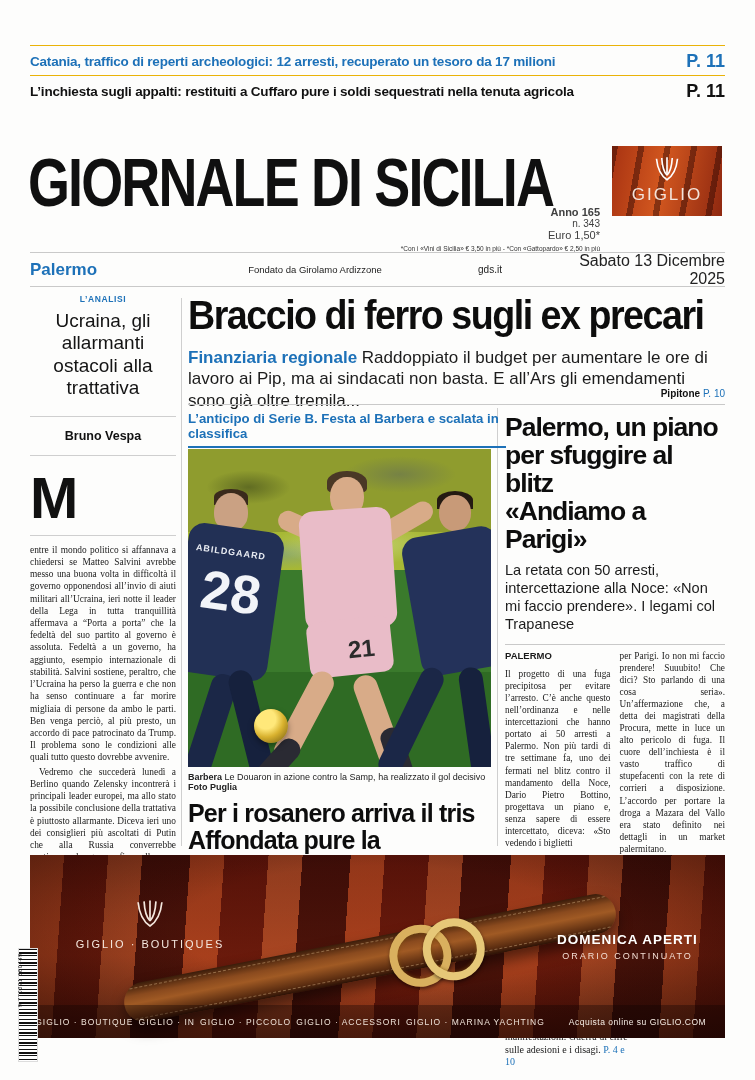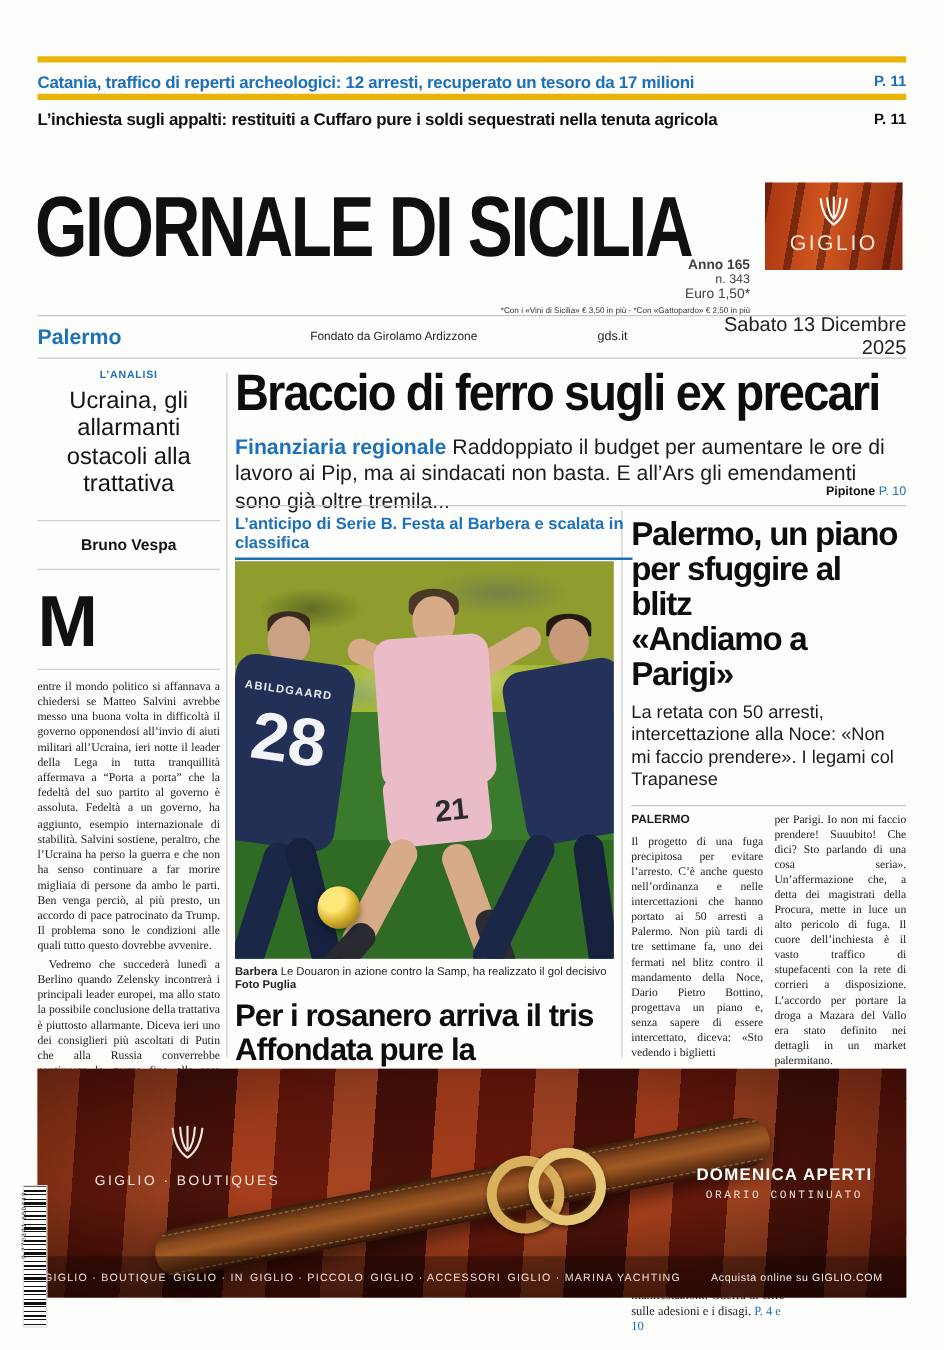--- a/index.html
+++ b/index.html
@@ -1,23 +1,23 @@
 <!DOCTYPE html>
 <html><head>
 <meta charset="utf-8">
 <style>
   html,body{margin:0;padding:0;}
   body{width:755px;height:1080px;background:#f7f7f5;font-family:"Liberation Sans",sans-serif;position:relative;overflow:hidden;}
   .page{position:absolute;inset:0;background:#fdfdfc;}
   .vrule{position:absolute;width:1px;background:#cfcfcf;}
 
   
-  .strip{position:absolute;left:30px;right:30px;height:30px;display:flex;align-items:center;justify-content:space-between;border-top:5px solid #eab308;}
+  .strip{position:absolute;left:30px;right:30px;height:30px;display:flex;align-items:center;justify-content:space-between;border-top:1px solid #eab308;}
   .strip .t{font-weight:bold;font-size:13.5px;letter-spacing:-0.2px;}
-  .strip .p{font-weight:bold;font-size:12px;}
+  .strip .p{font-weight:bold;font-size:18px;}
   .strip.blue .t,.strip.blue .p{color:#1d71b8;}
   .strip.black .t,.strip.black .p{color:#111;}
   .strip.gray .t,.strip.gray .p{color:#8d9094;}
 
   
   .masthead-title{position:absolute;left:28px;top:142px;font-weight:bold;font-size:58px;color:#101010;letter-spacing:-2px;transform:scale(0.93,1.18);transform-origin:left top;white-space:nowrap;}
   .giglio-box{position:absolute;left:612px;top:146px;width:110px;height:70px;background:
      repeating-linear-gradient(100deg, rgba(40,5,2,.45) 0 6px, rgba(0,0,0,0) 6px 26px),
      linear-gradient(100deg,#a83312,#d2571f 45%,#8f2810);display:flex;flex-direction:column;align-items:center;justify-content:center;color:#fff;}
   .giglio-box .brand{font-size:17px;letter-spacing:2px;margin-top:2px;color:#f3e4dc;}
@@ -136,21 +136,21 @@
   .belt .stitch{position:absolute;left:8px;right:8px;top:4px;height:0;border-top:1px dashed rgba(255,220,170,.35);}
   .belt .stitch.b{top:auto;bottom:4px;}
   .buckle{position:absolute;left:388px;top:916px;width:92px;height:62px;transform:rotate(-11deg);}
   .buckle .ring{position:absolute;top:6px;width:46px;height:46px;border:8px solid #d9b05e;border-radius:50%;box-shadow:inset 0 0 4px rgba(120,80,10,.8),0 2px 4px rgba(0,0,0,.5);}
   .buckle .r1{left:0;}
   .buckle .r2{left:34px;border-color:#e6c878;}
   .brandblk{position:absolute;left:70px;top:900px;width:160px;text-align:center;color:#f4e7de;}
   .brandblk .nm{font-size:11px;letter-spacing:2px;margin-top:4px;}
   .promo{position:absolute;left:545px;top:932px;width:165px;text-align:center;color:#fff;}
   .promo .l1{font-weight:bold;font-size:13.5px;letter-spacing:1px;}
-  .promo .l2{font-size:9px;letter-spacing:2px;margin-top:4px;color:#f3ddd3;font-family:Liberation Mono, monospace;}
+  .promo .l2{font-size:9px;letter-spacing:2px;margin-top:4px;color:#f3ddd3;}
   .adnav{position:absolute;left:30px;top:1005px;width:695px;height:33px;display:flex;align-items:center;background:rgba(15,4,3,.35);}
   .adnav .links{display:flex;gap:0;width:520px;justify-content:space-evenly;}
   .adnav span{font-size:8.5px;letter-spacing:1px;color:#efe2d8;white-space:nowrap;}
   .adnav .online{flex:1;text-align:center;font-size:8.5px;letter-spacing:.5px;color:#f5ece4;}
 
   
   .barcode{position:absolute;left:18px;top:948px;width:18px;height:112px;background:
      repeating-linear-gradient(#111 0 1px, #fff 1px 3px, #111 3px 5px, #fff 5px 6px, #111 6px 7px, #fff 7px 10px);border:1px solid #ddd;}
   .barcode .num{position:absolute;left:-2px;top:4px;font-size:5px;color:#222;writing-mode:vertical-rl;transform:rotate(180deg);letter-spacing:1px;background:transparent;}
 </style>

